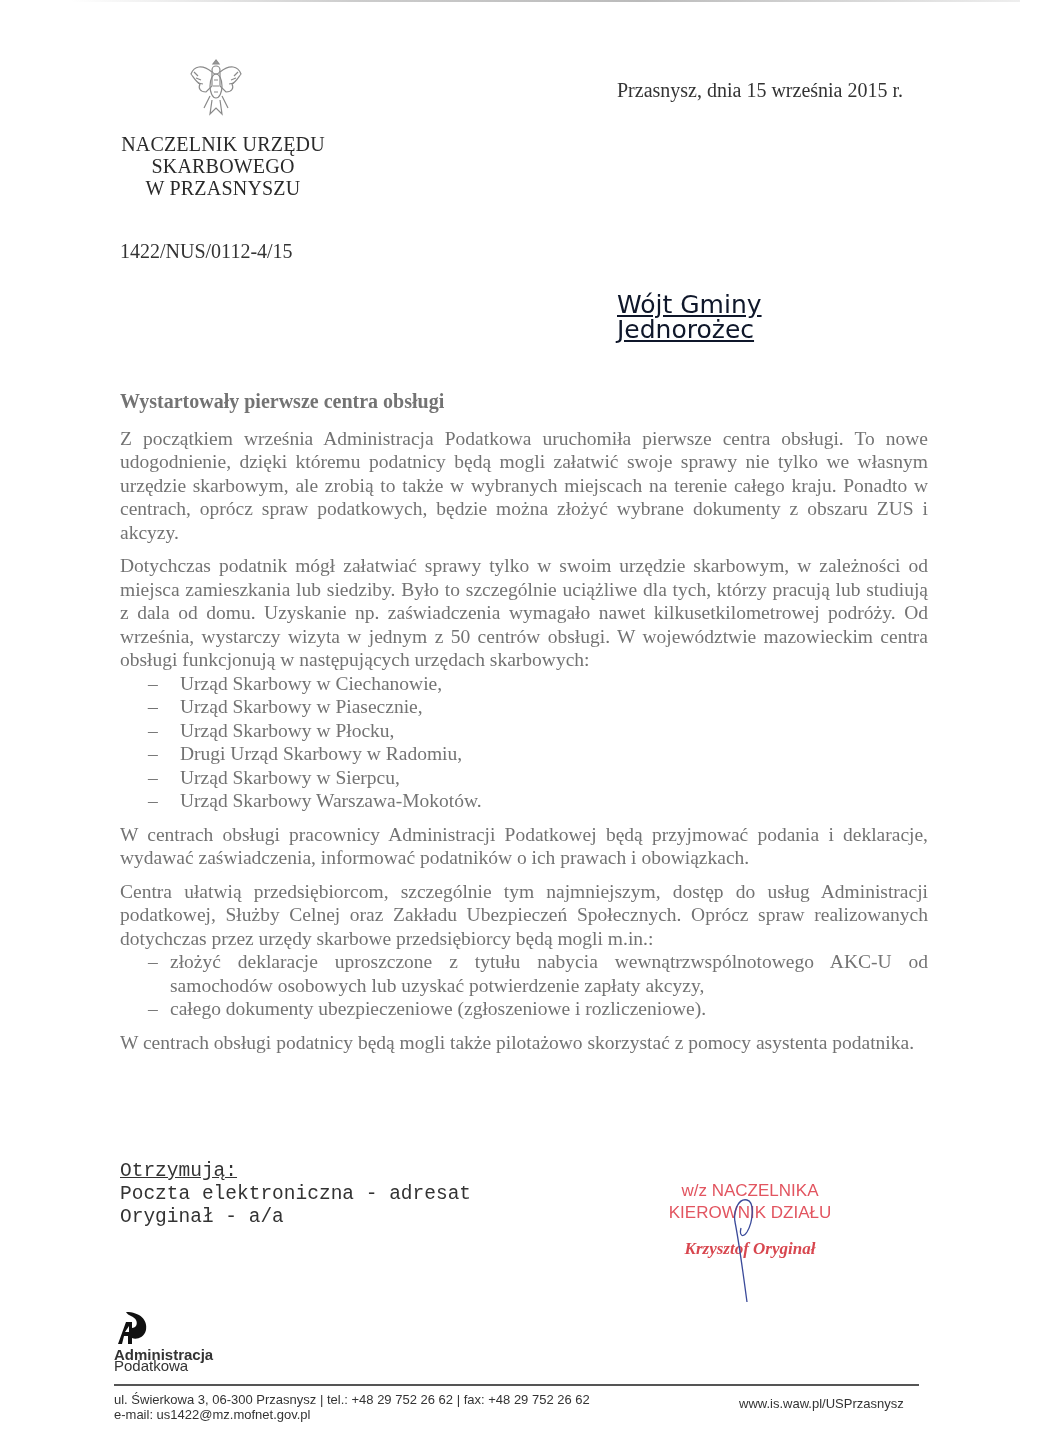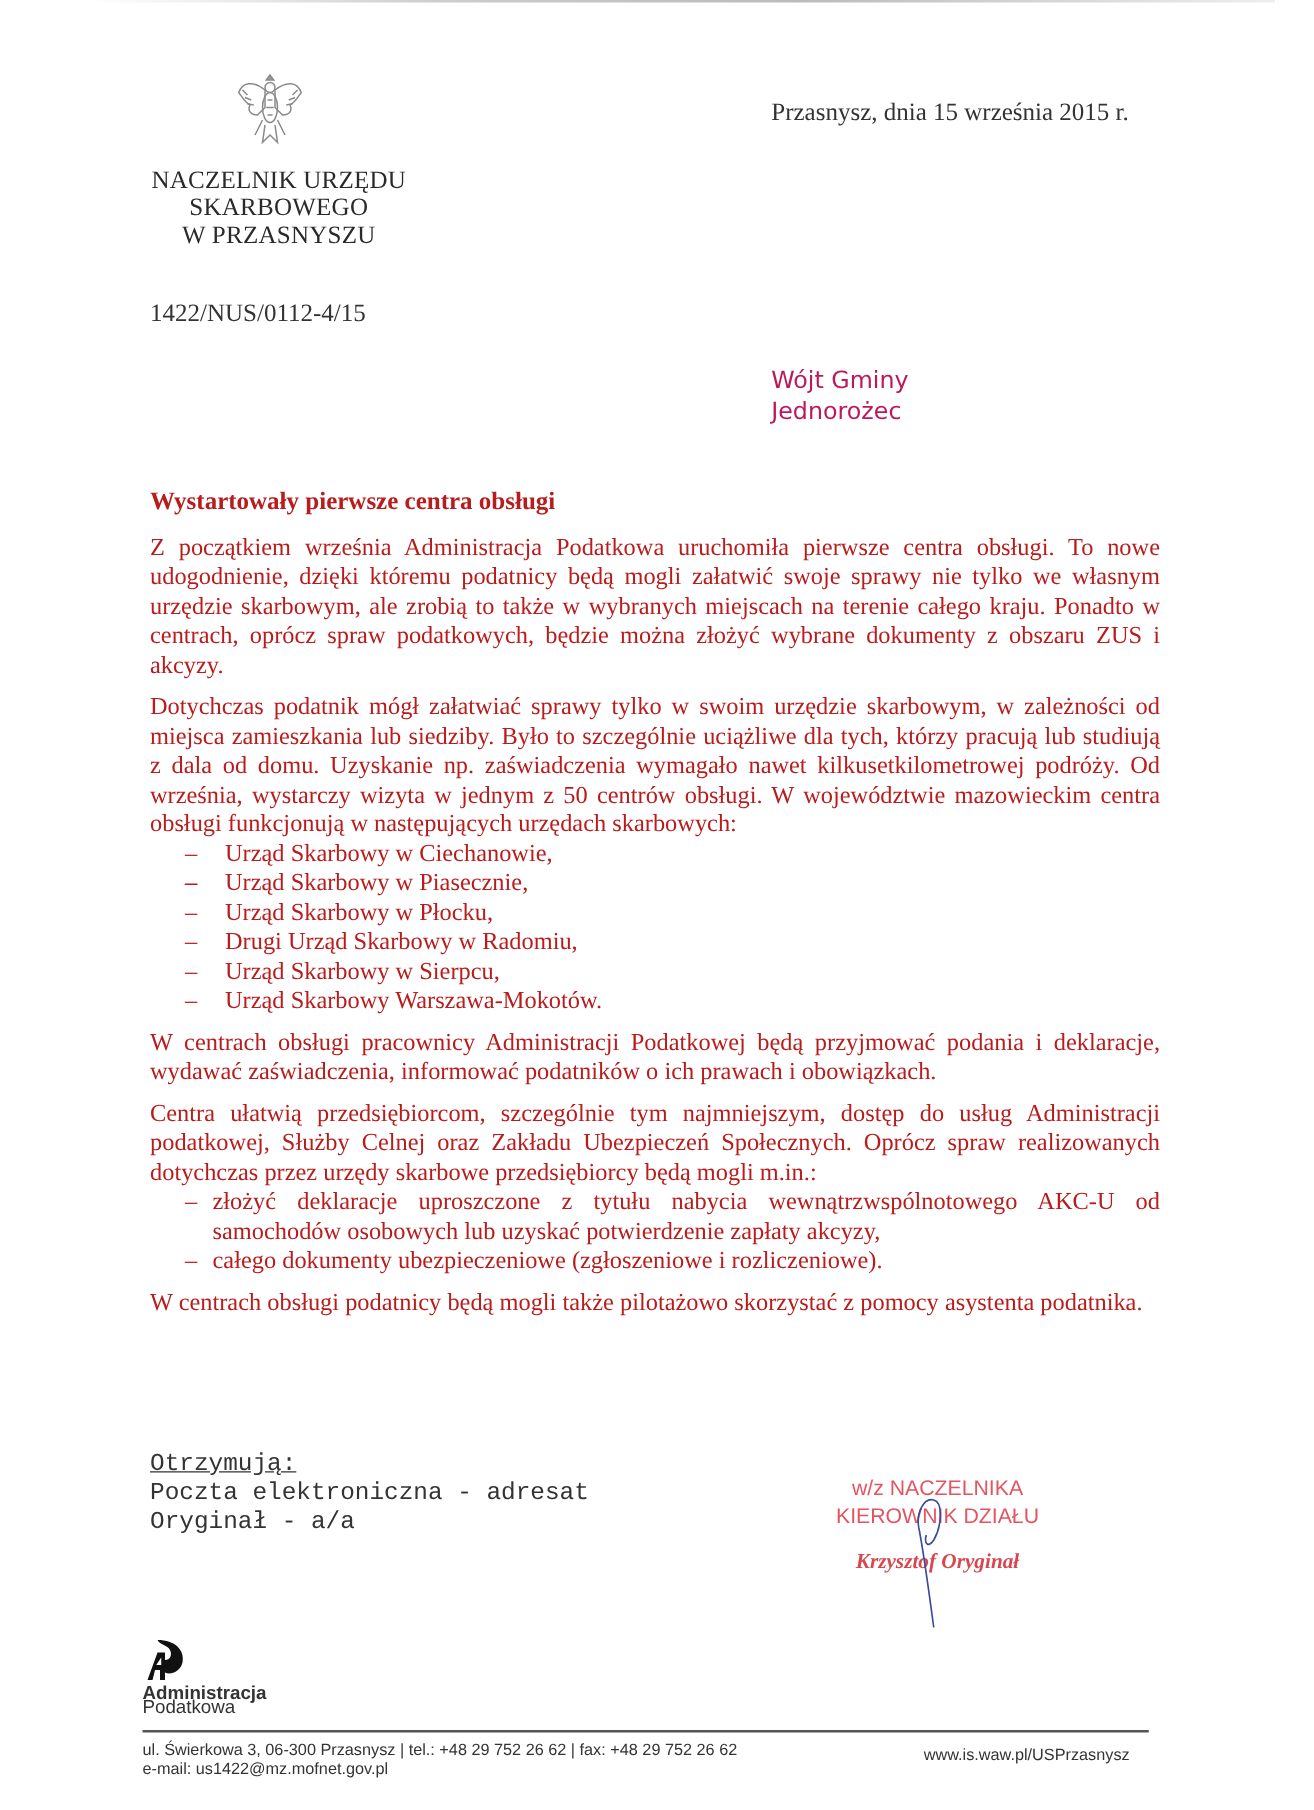--- a/index.html
+++ b/index.html
@@ -7,23 +7,23 @@
          font-family: "Liberation Serif", serif; color: #2b2b2b; }
   .topline { position: absolute; left: 70px; top: 0; width: 950px; height: 2px;
              background: linear-gradient(90deg, #fff 0%, #ccc 30%, #bbb 60%, #eee 100%); }
   .eagle { position: absolute; left: 188px; top: 56px; width: 56px; height: 62px; }
   .office { position: absolute; left: 90px; top: 133px; width: 266px; text-align: center;
             font-size: 20px; line-height: 22px; color: #2a2a2a; letter-spacing: 0.2px; }
   .office div { white-space: nowrap; }
   .ref { position: absolute; left: 120px; top: 240px; font-size: 20px; color: #333; }
   .date { position: absolute; left: 617px; top: 31px; font-size: 20px; color: #333; margin-top: 48px; }
   .recipient { position: absolute; left: 617px; top: 292px; font-family: "DejaVu Sans", sans-serif;
-               font-size: 19px; line-height: 25px; color: #be185d; font-weight: normal; }
+               font-size: 25px; line-height: 25px; color: #0f172a; font-weight: normal; text-decoration: underline; }
   .body-text { position: absolute; left: 120px; top: 390px; width: 808px; font-size: 19.5px;
-               line-height: 23.5px; color: #b91c1c; }
+               line-height: 23.5px; color: #737373; }
   .title { font-weight: bold; font-size: 20px; margin: 0 0 13px 0; }
   .para { text-align: justify; margin: 0 0 10px 0; }
   .list { margin: 0; padding: 0; list-style: none; }
   .list li { position: relative; padding-left: 60px; }
   .list li .dash { position: absolute; left: 28px; }
   .list2 li { padding-left: 50px; text-align: justify; }
   .list2 li .dash { left: 28px; }
   .list-gap { margin-bottom: 10px; }
   .recv { position: absolute; left: 120px; top: 1160px; font-size: 19.5px; line-height: 23px; color: #333; font-family: Liberation Mono, monospace; }
   .recv .hd { text-decoration: underline; }

